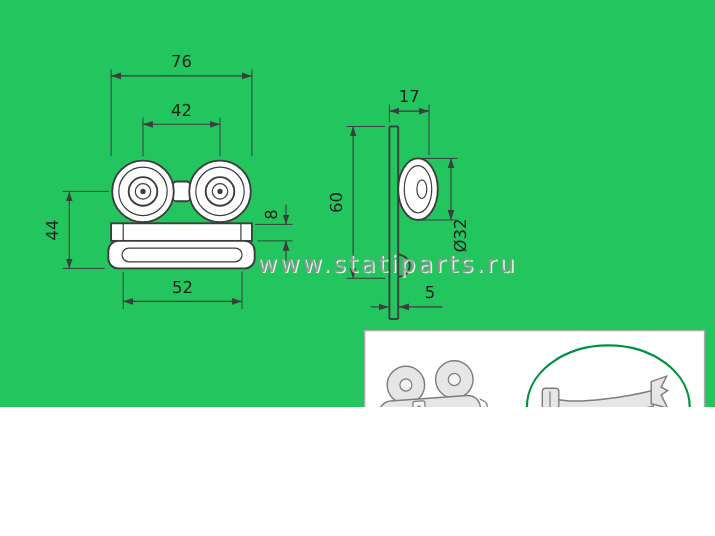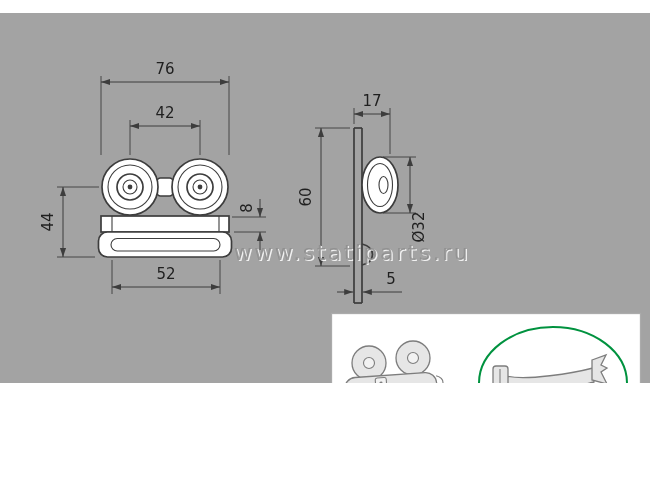--- a/index.html
+++ b/index.html
@@ -1,17 +1,17 @@
 <!DOCTYPE html>
 <html><head>
 <meta charset="utf-8">
 <style>
   * { margin: 0; padding: 0; box-sizing: border-box; }
   body { background: #ffffff; font-family: "DejaVu Sans", sans-serif; }
-  .stage { position: relative; width: 650px; height: 370px; background: #a3a3a3; overflow: hidden; margin-top: 13px; }
+  .stage { position: relative; width: 650px; height: 370px; background: #22c55e; overflow: hidden; }
   svg { display: block; }
   .obj      { stroke: #3d3d3d; stroke-width: 1.7; fill: none; }
   .obj-fill { stroke: #3d3d3d; stroke-width: 1.7; fill: #ffffff; }
   .obj-thin { stroke: #3d3d3d; stroke-width: 1.1; fill: none; }
   .obj-thin-fill { stroke: #3d3d3d; stroke-width: 1.1; fill: #ffffff; }
   .dimline { stroke: #3d3d3d; stroke-width: 1; fill: none; }
   .extline { stroke: #3d3d3d; stroke-width: 0.9; fill: none; }
   .dimtext { font: 15px "DejaVu Sans", sans-serif; fill: #1f1f1f; text-anchor: middle; }
   .wm { font: 22px "DejaVu Sans", sans-serif; text-anchor: middle; letter-spacing: 2.5px; opacity: 0.85; }
   .illu { stroke: #7d7d7d; stroke-width: 1.3; fill: #e6e6e6; }

